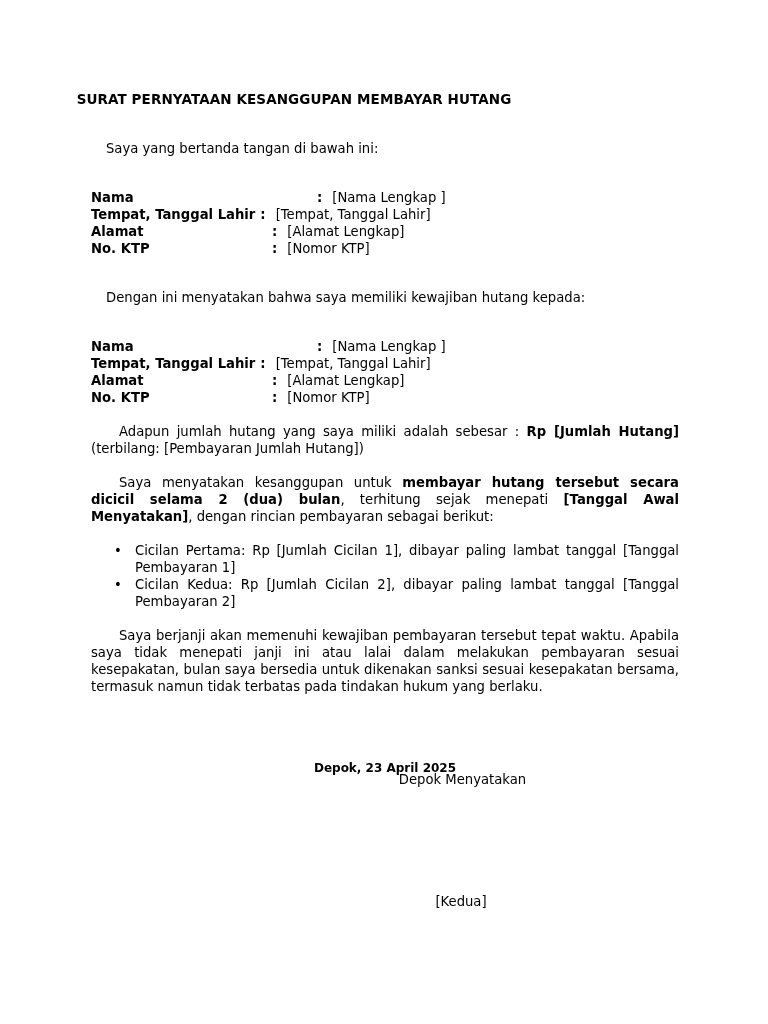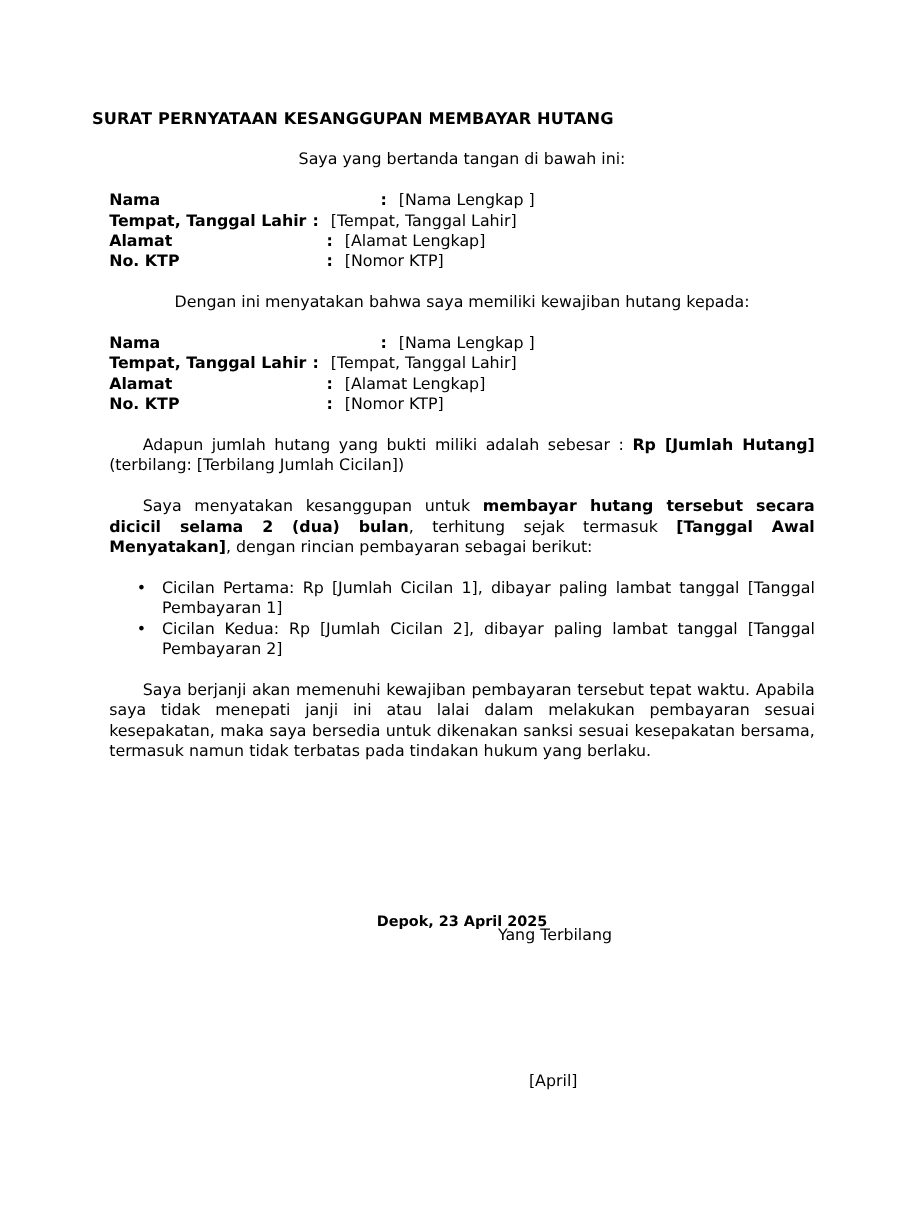--- a/index.html
+++ b/index.html
@@ -57,22 +57,22 @@
   .para-indent {
     text-indent: 28px;
   }
   .para-indent-lg {
     text-indent: 44px;
   }
 
   .plain-line {
     font-size: 13.2px;
     line-height: 17px;
-    margin: 0;
-    text-align: center;
+    margin: 15px;
+    text-align: left;
   }
 
   
   .detail-block {
     font-size: 13.2px;
     line-height: 17px;
   }
   .detail-row {
     display: flex;
     align-items: baseline;
@@ -225,43 +225,43 @@
       <div class="detail-row">
         <span class="detail-label tab-narrow">No. KTP</span>
         <span class="detail-label">:</span>
         <span class="detail-sep"></span>
         <span class="detail-value">[Nomor KTP]</span>
       </div>
     </div>
 
     <div class="spacer-17"></div>
 
-    <p class="para para-indent"><span>Adapun jumlah hutang yang bukti miliki adalah sebesar : </span><span class="bold">Rp [Jumlah Hutang]</span><span> (terbilang: [Terbilang Jumlah Cicilan])</span></p>
-
-    <div class="spacer-17"></div>
-
-    <p class="para para-indent"><span>Saya menyatakan kesanggupan untuk </span><span class="bold">membayar hutang tersebut secara dicicil selama 2 (dua) bulan</span><span>, terhitung sejak termasuk </span><span class="bold">[Tanggal Awal Menyatakan]</span><span>, dengan rincian pembayaran sebagai berikut:</span></p>
+    <p class="para para-indent"><span>Adapun jumlah hutang yang saya miliki adalah sebesar : </span><span class="bold">Rp [Jumlah Hutang]</span><span> (terbilang: [Pembayaran Jumlah Hutang])</span></p>
+
+    <div class="spacer-17"></div>
+
+    <p class="para para-indent"><span>Saya menyatakan kesanggupan untuk </span><span class="bold">membayar hutang tersebut secara dicicil selama 2 (dua) bulan</span><span>, terhitung sejak menepati </span><span class="bold">[Tanggal Awal Menyatakan]</span><span>, dengan rincian pembayaran sebagai berikut:</span></p>
 
     <div class="spacer-17"></div>
 
     <ul class="bullets">
       <li><span class="bullet-dot">•</span><span>Cicilan Pertama: Rp [Jumlah Cicilan 1], dibayar paling lambat tanggal [Tanggal Pembayaran 1]</span></li>
       <li><span class="bullet-dot">•</span><span>Cicilan Kedua: Rp [Jumlah Cicilan 2], dibayar paling lambat tanggal [Tanggal Pembayaran 2]</span></li>
     </ul>
 
     <div class="spacer-17"></div>
 
-    <p class="para para-indent">Saya berjanji akan memenuhi kewajiban pembayaran tersebut tepat waktu. Apabila saya tidak menepati janji ini atau lalai dalam melakukan pembayaran sesuai kesepakatan, maka saya bersedia untuk dikenakan sanksi sesuai kesepakatan bersama, termasuk namun tidak terbatas pada tindakan hukum yang berlaku.</p>
+    <p class="para para-indent">Saya berjanji akan memenuhi kewajiban pembayaran tersebut tepat waktu. Apabila saya tidak menepati janji ini atau lalai dalam melakukan pembayaran sesuai kesepakatan, bulan saya bersedia untuk dikenakan sanksi sesuai kesepakatan bersama, termasuk namun tidak terbatas pada tindakan hukum yang berlaku.</p>
 
     <div class="spacer-17"></div>
 
 
   </div>
 
   <div class="content" style="top:0;height:0;">
     <div class="sign-place">Depok, 23 April 2025</div>
 
-    <div class="sign-title"><span class="sign-title-inner">Yang Terbilang</span></div>
-
-    <div class="sign-name"><span class="sign-name-inner">[April]</span></div>
+    <div class="sign-title"><span class="sign-title-inner">Depok Menyatakan</span></div>
+
+    <div class="sign-name"><span class="sign-name-inner">[Kedua]</span></div>
   </div>
 
 </div>
 
 </body></html>

